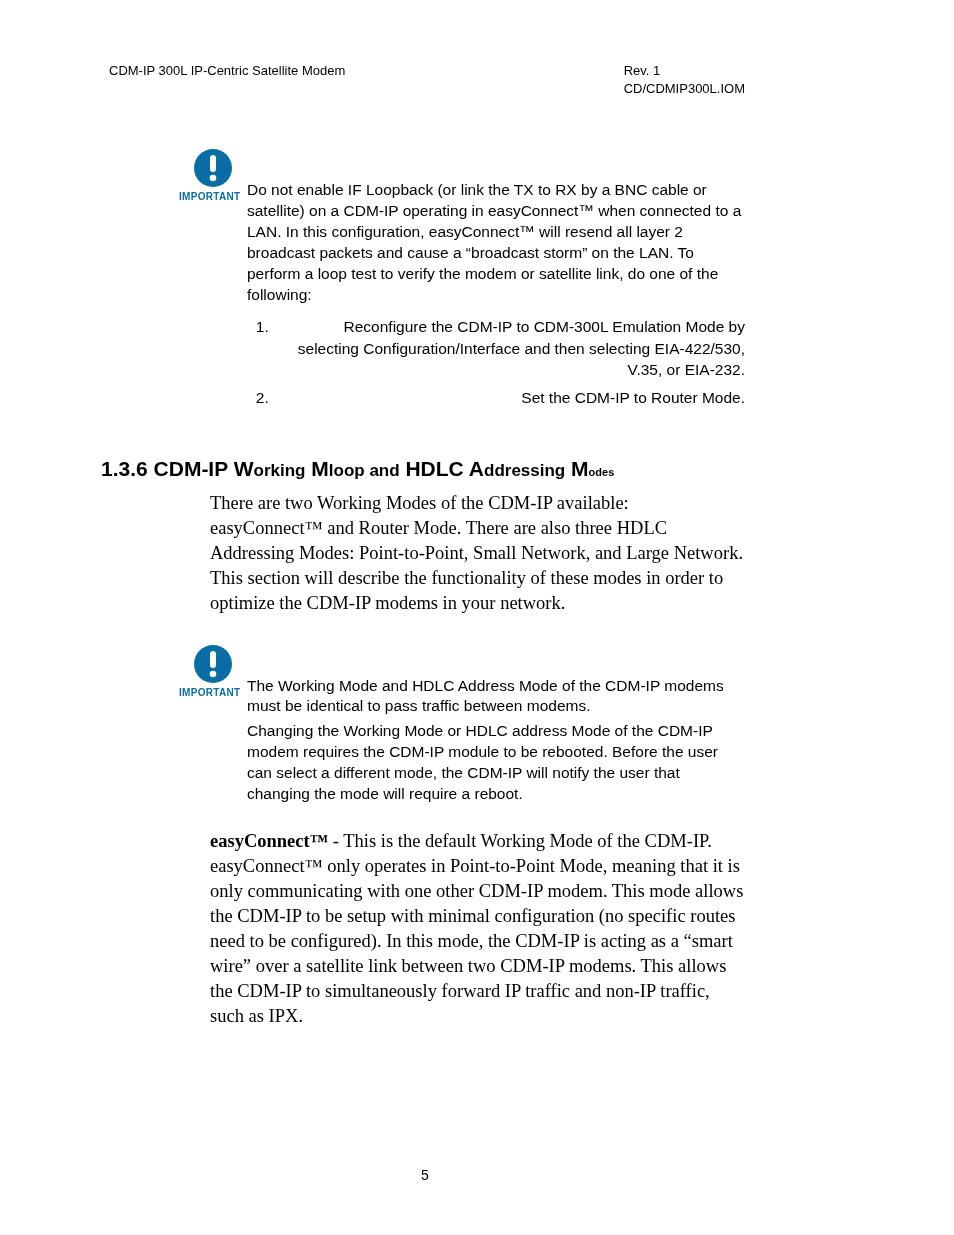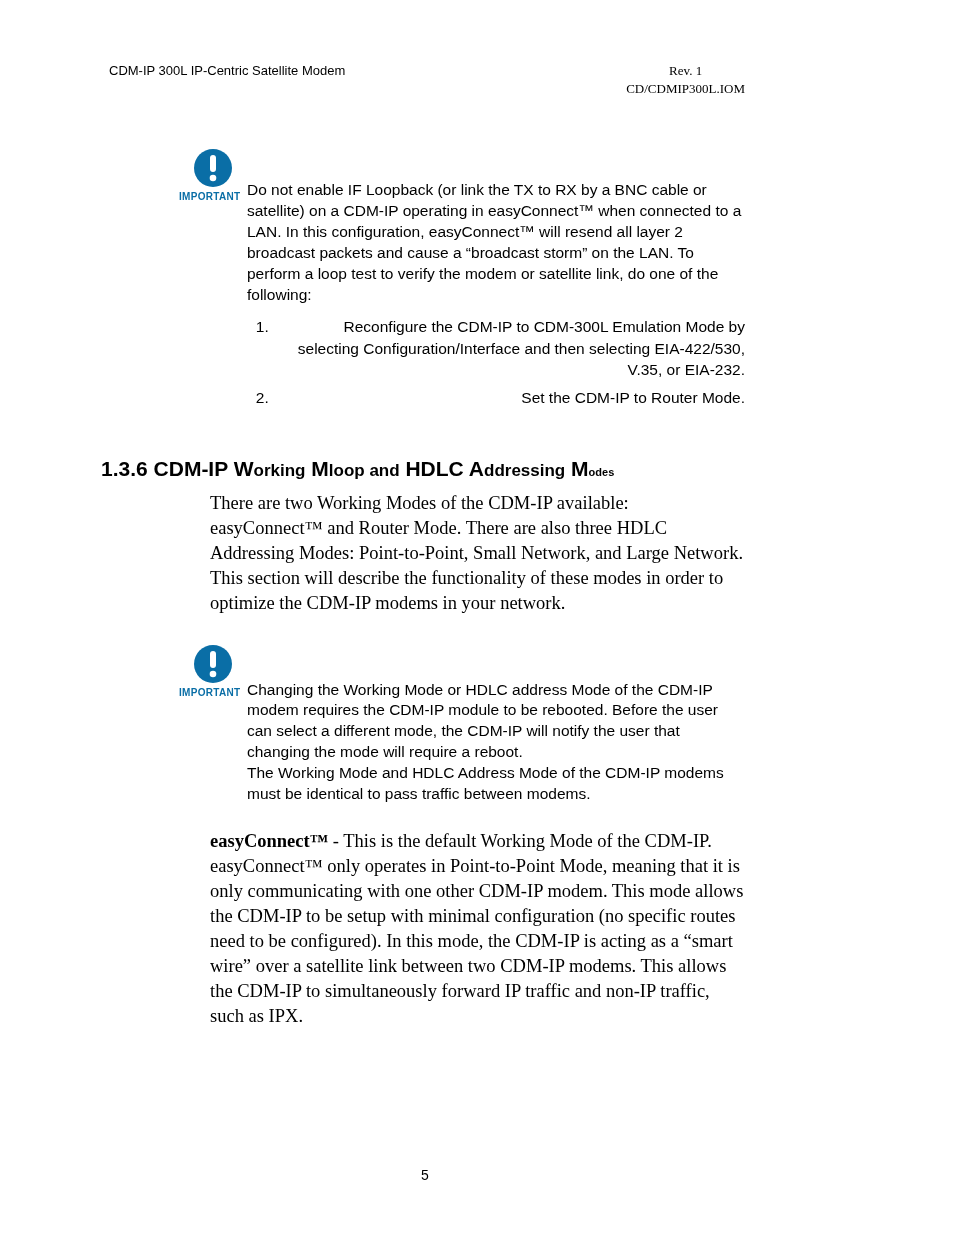--- a/index.html
+++ b/index.html
@@ -16,21 +16,21 @@
     box-sizing: border-box;
     padding: 62px 105px 0 109px;
   }
   .hdr {
     font-family: Arial, Helvetica, sans-serif;
     font-size: 13px;
     display: flex;
     justify-content: space-between;
     line-height: 1.4;
   }
-  .hdr .right { text-align: center; font-family: Liberation Serif, serif; }
+  .hdr .right { text-align: left; }
   .body-block {
     margin-top: 50px;
     margin-left: 70px;
     display: flex;
     font-family: Arial, Helvetica, sans-serif;
     font-size: 15.5px;
     line-height: 1.35;
   }
   .important-badge {
     width: 68px;
@@ -117,22 +117,22 @@
   <div class="body-block" style="margin-top:28px">
     <div class="important-badge">
       <svg width="40" height="40" viewBox="0 0 40 40">
         <circle cx="20" cy="20" r="19" fill="#0a6ea6"></circle>
         <rect x="17" y="7" width="6" height="17" rx="3" fill="#fff"></rect>
         <circle cx="20" cy="30" r="3.3" fill="#fff"></circle>
       </svg>
       <div class="lbl">IMPORTANT</div>
     </div>
     <div class="note-text">
+      <div>The Working Mode and HDLC Address Mode of the CDM-IP modems must be identical to pass traffic between modems.</div>
       <div style="margin-top:4px">Changing the Working Mode or HDLC address Mode of the CDM-IP modem requires the CDM-IP module to be rebooted. Before the user can select a different mode, the CDM-IP will notify the user that changing the mode will require a reboot.</div>
-      <div>The Working Mode and HDLC Address Mode of the CDM-IP modems must be identical to pass traffic between modems.</div>
     </div>
   </div>
 
   <p class="para" style="margin-top:24px">
     <b>easyConnect™</b><span> - This is the default Working Mode of the CDM-IP. easyConnect™ only operates in Point-to-Point Mode, meaning that it is only communicating with one other CDM-IP modem. This mode allows the CDM-IP to be setup with minimal configuration (no specific routes need to be configured). In this mode, the CDM-IP is acting as a “smart wire” over a satellite link between two CDM-IP modems. This allows the CDM-IP to simultaneously forward IP traffic and non-IP traffic, such as IPX.</span>
   </p>
 
   <div class="footer">5</div>
 </div>
 

